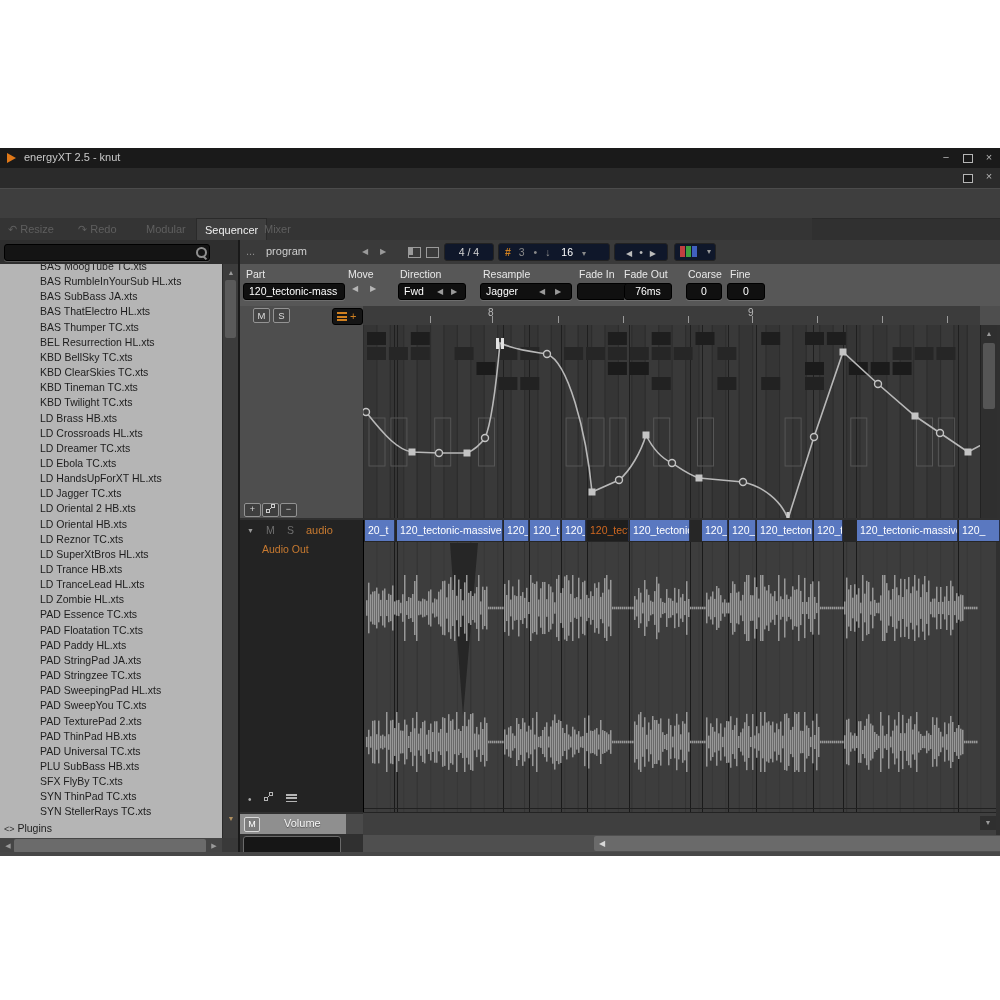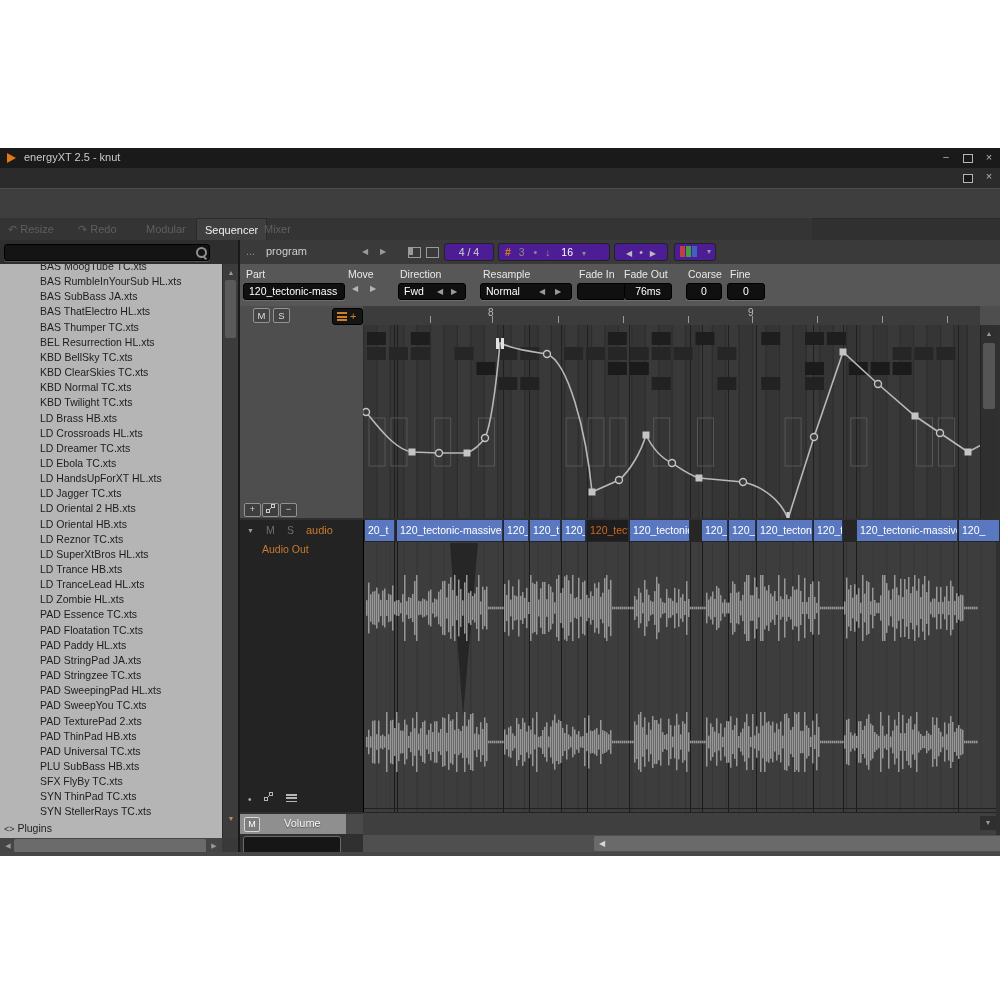--- a/index.html
+++ b/index.html
@@ -50,21 +50,21 @@
   .sb-thumb{position:absolute;left:14px;top:1px;width:192px;height:14px;background:#6b6b6b;border-radius:2px;}
   .corner{left:222px;top:690px;width:16px;height:16px;background:#393939;}
   .divider-v{left:238px;top:92px;width:2px;height:612px;background:#191919;}
   
   .prog-row{left:240px;top:92px;width:760px;height:24px;background:#3a3a3a;border-bottom:1px solid #2c2c2c;}
   .prog-txt{position:absolute;top:5px;font-size:11px;color:#cfcfcf;}
   .dim{color:#8a8a8a;}
   .mini-arrow{position:absolute;top:7px;font-size:8px;color:#9a9a9a;}
   .win-ico{position:absolute;top:7px;width:11px;height:9px;border:1px solid #9a9a9a;}
   .win-ico i{position:absolute;left:0;top:0;width:4px;height:7px;background:#9a9a9a;}
-  .tool-box{position:absolute;top:3px;height:16px;background:#4c1d95;border:1px solid #222;border-radius:3px;color:#d5d5d5;font-size:10.5px;line-height:16px;text-align:center;}
+  .tool-box{position:absolute;top:3px;height:16px;background:#0f172a;border:1px solid #222;border-radius:3px;color:#d5d5d5;font-size:10.5px;line-height:16px;text-align:center;}
   .swatch i{position:absolute;top:2px;width:5px;height:11px;}
   .params{left:240px;top:116px;width:760px;height:42px;background:#575757;border-bottom:1px solid #3a3a3a;}
   .plabel{position:absolute;top:4px;font-size:10.5px;color:#e8e8e8;}
   .pbox{position:absolute;top:19px;height:15px;background:#101010;border:1px solid #000;border-radius:3px;box-shadow:0 1px 0 #6e6e6e;color:#fff;font-size:10.5px;line-height:15px;white-space:nowrap;overflow:hidden;}
   .pbox .v{padding-left:5px;}
   .pbox .ctr{display:block;text-align:center;}
   .pbox .ar{position:absolute;top:0;font-size:8px;color:#9a9a9a;}
   .strip-ms{left:240px;top:158px;width:760px;height:19px;background:#4e4e4e;}
   .msbtn{position:absolute;top:2px;width:15px;height:13px;border:1px solid #949494;border-radius:2px;background:#454545;color:#dcdcdc;font-size:9.5px;line-height:13px;text-align:center;}
   .patbtn{left:332px;top:160px;width:29px;height:15px;background:#151515;border:1px solid #000;border-radius:3px;}
@@ -157,21 +157,21 @@
     </div>
     <div class="abs sb-list" id="file-list">
         <div class="list-item" style="top: -5px;">BAS MoogTube TC.xts</div>
         <div class="list-item" style="top: 10.15px;">BAS RumbleInYourSub HL.xts</div>
         <div class="list-item" style="top: 25.3px;">BAS SubBass JA.xts</div>
         <div class="list-item" style="top: 40.45px;">BAS ThatElectro HL.xts</div>
         <div class="list-item" style="top: 55.6px;">BAS Thumper TC.xts</div>
         <div class="list-item" style="top: 70.75px;">BEL Resurrection HL.xts</div>
         <div class="list-item" style="top: 85.9px;">KBD BellSky TC.xts</div>
         <div class="list-item" style="top: 101.05px;">KBD ClearSkies TC.xts</div>
-        <div class="list-item" style="top: 116.2px;">KBD Normal TC.xts</div>
+        <div class="list-item" style="top: 116.2px;">KBD Tineman TC.xts</div>
         <div class="list-item" style="top: 131.35px;">KBD Twilight TC.xts</div>
         <div class="list-item" style="top: 146.5px;">LD Brass HB.xts</div>
         <div class="list-item" style="top: 161.65px;">LD Crossroads HL.xts</div>
         <div class="list-item" style="top: 176.8px;">LD Dreamer TC.xts</div>
         <div class="list-item" style="top: 191.95px;">LD Ebola TC.xts</div>
         <div class="list-item" style="top: 207.1px;">LD HandsUpForXT HL.xts</div>
         <div class="list-item" style="top: 222.25px;">LD Jagger TC.xts</div>
         <div class="list-item" style="top: 237.4px;">LD Oriental 2 HB.xts</div>
         <div class="list-item" style="top: 252.55px;">LD Oriental HB.xts</div>
         <div class="list-item" style="top: 267.7px;">LD Reznor TC.xts</div>
@@ -251,21 +251,21 @@
 
       <span class="pbox" style="left:3px;width:100px;"><span class="v">120_tectonic-mass</span></span>
       <span class="plabel" style="left:112px;top:20px;font-size:8px;color:#b5b5b5;">◀</span>
       <span class="plabel" style="left:130px;top:20px;font-size:8px;color:#b5b5b5;">▶</span>
       <span class="pbox" style="left:158px;width:66px;">
         <span class="v">Fwd</span>
         <span class="ar" style="left:38px;">◀</span>
         <span class="ar" style="left:52px;">▶</span>
       </span>
       <span class="pbox" style="left:240px;width:90px;">
-        <span class="v">Normal</span>
+        <span class="v">Jagger</span>
         <span class="ar" style="left:58px;">◀</span>
         <span class="ar" style="left:74px;">▶</span>
       </span>
       <span class="pbox" style="left:337px;width:40px;padding-left:40px;">
           <span class="ctr">0ms</span>
         </span>
       <span class="pbox" style="left:384px;width:46px;">
           <span class="ctr">76ms</span>
         </span>
       <span class="pbox" style="left:446px;width:34px;">

